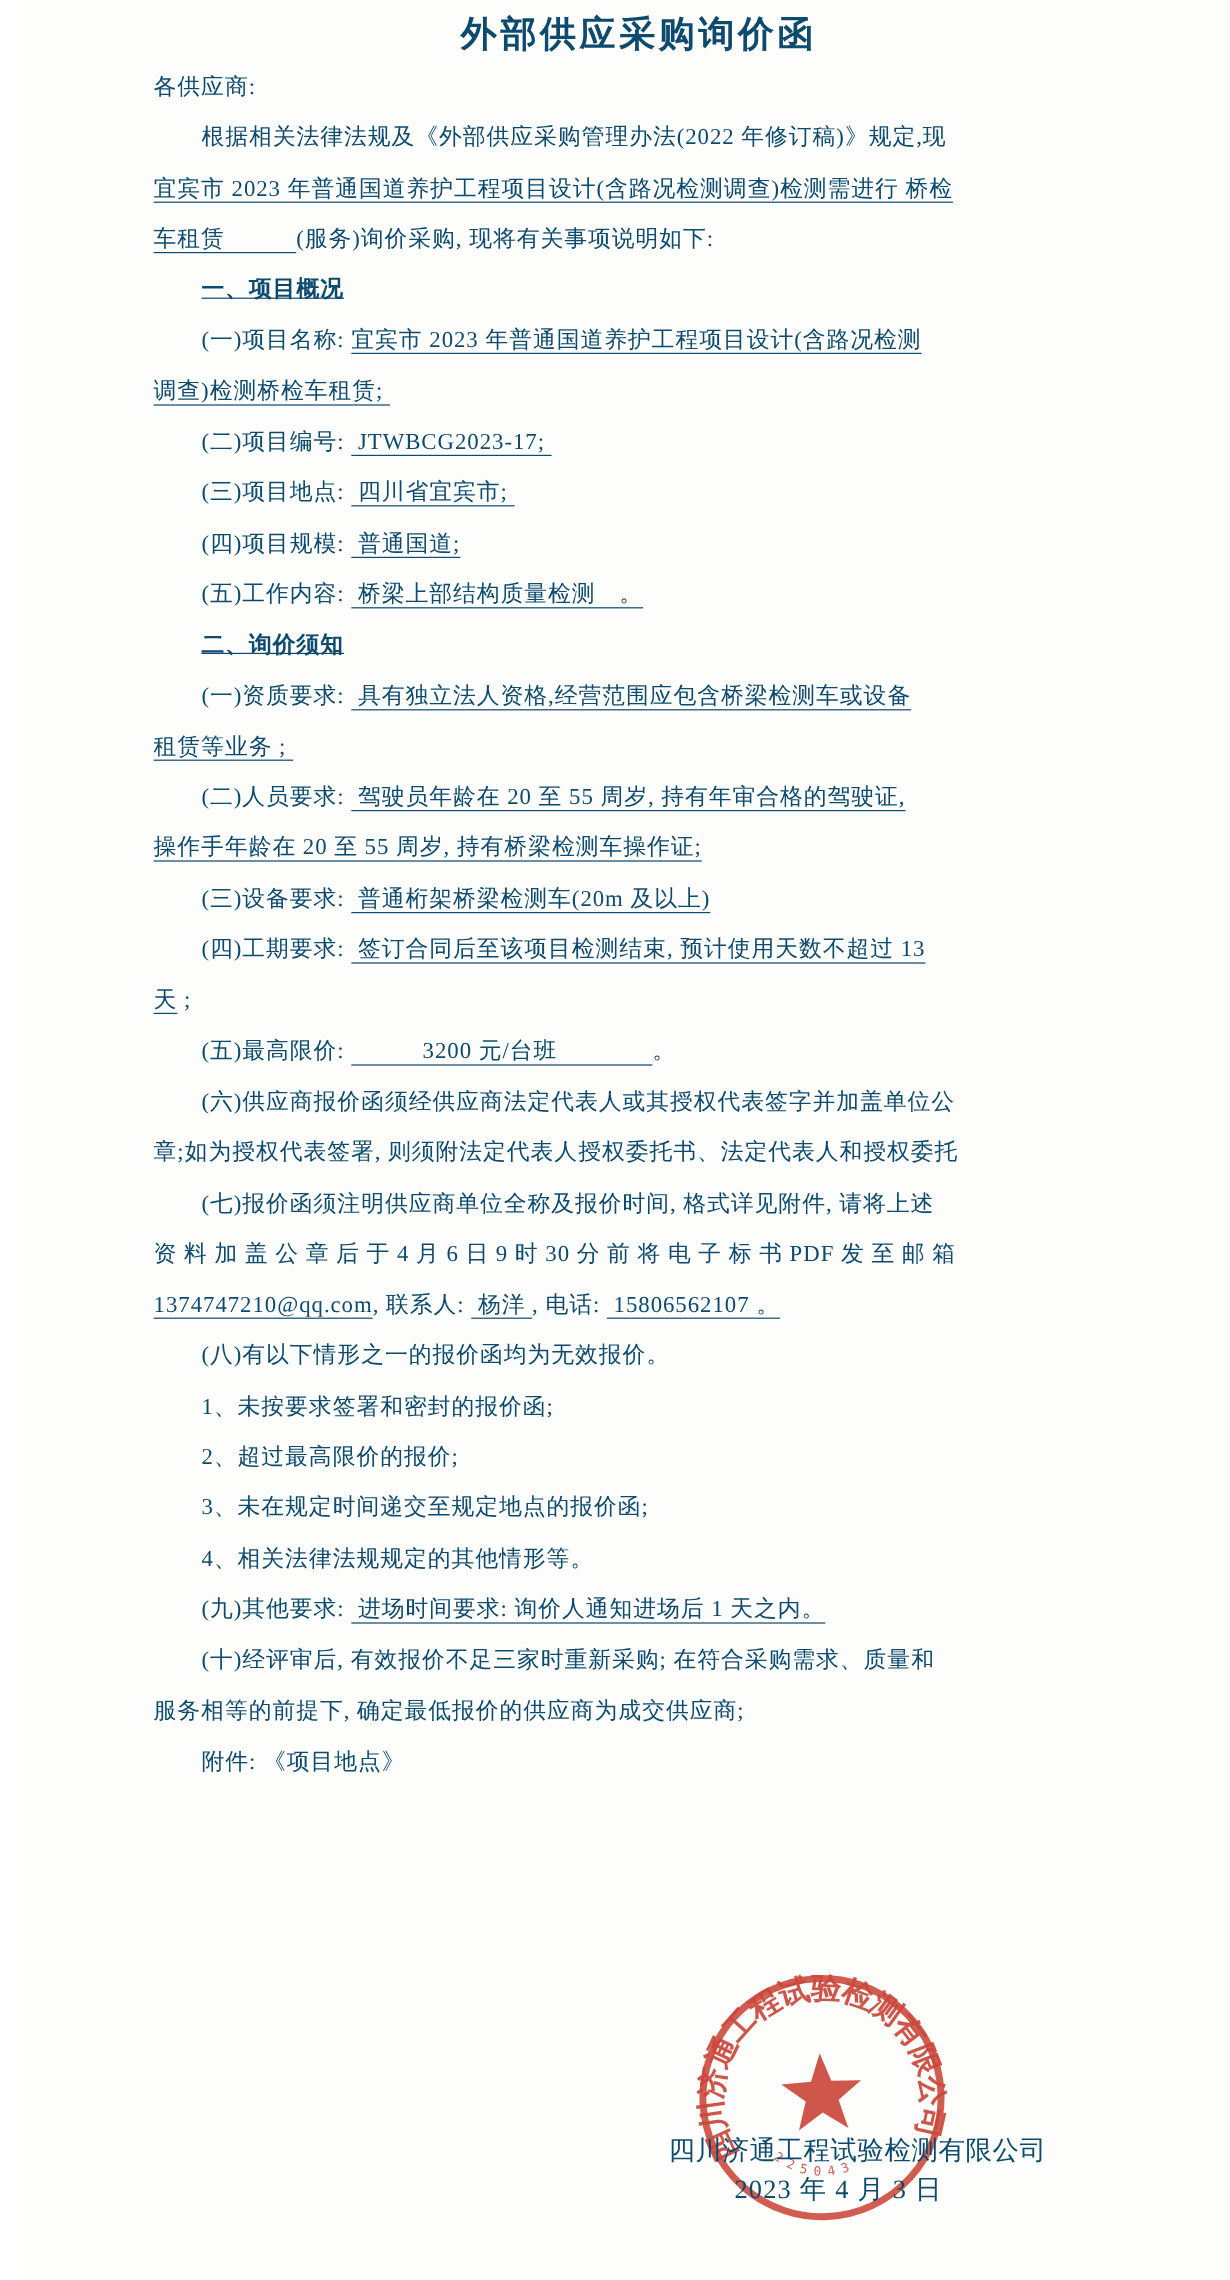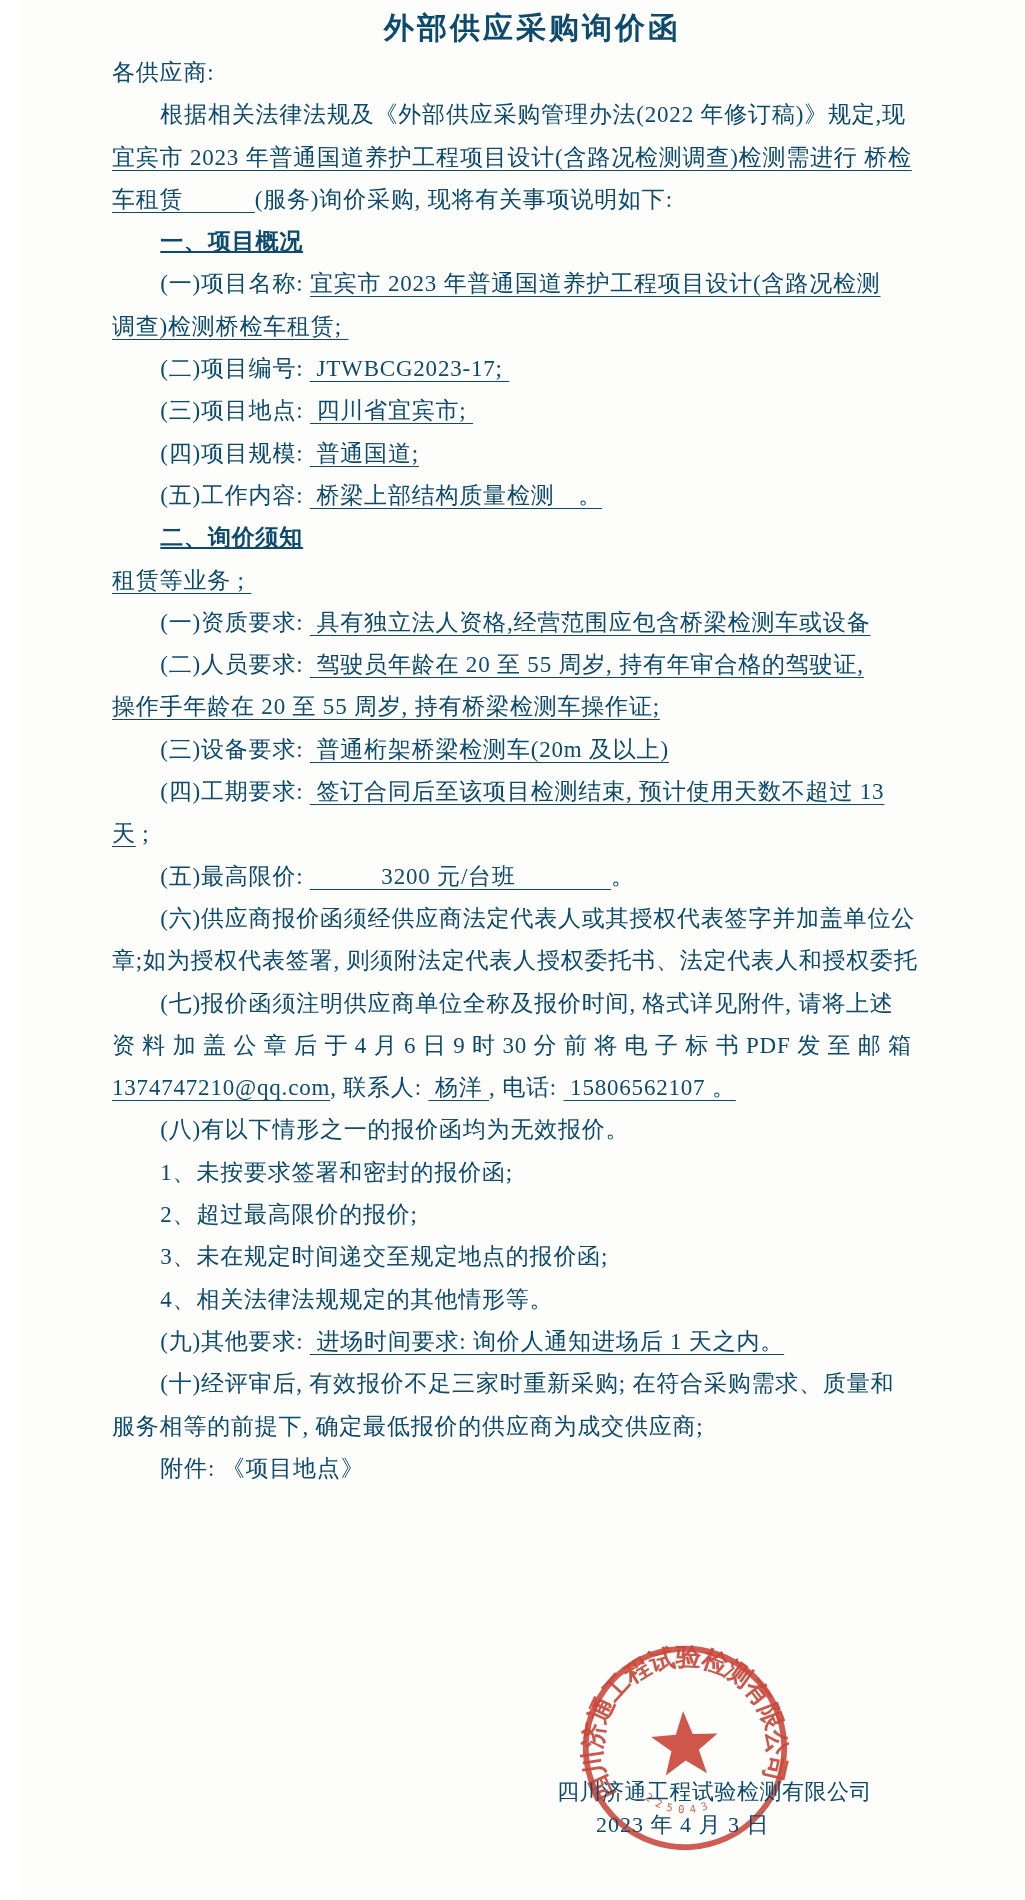--- a/index.html
+++ b/index.html
@@ -18,24 +18,24 @@
     top: 8px;
     left: 0;
     width: 100%;
     text-align: center;
     font-size: 30px;
     font-weight: bold;
     letter-spacing: 3px;
   }
   .body-text {
     position: absolute;
-    left: 92px;
+    left: 108px;
     top: 52px;
     width: 826px;
-    font-size: 23px;
+    font-size: 19px;
     letter-spacing: 0.8px;
   }
   .line {
     height: 42.3px;
     line-height: 42.3px;
     white-space: pre;
   }
   .line.ind { text-indent: 2.1em; }
   .line.hd { font-weight: bold; text-decoration: underline; }
   .u {
@@ -47,21 +47,21 @@
   .closing-company {
     position: absolute;
     left: 537px;
     top: 1777px;
     font-size: 22px;
     letter-spacing: 0.5px;
     white-space: pre;
   }
   .closing-date {
     position: absolute;
-    left: 576px;
+    left: 592px;
     top: 1810px;
     font-size: 22px;
     letter-spacing: 1px;
     white-space: pre;
   }
   .stamp {
     position: absolute;
     left: 556px;
     top: 1641px;
     width: 218px;
@@ -84,22 +84,22 @@
       <div class="line"><span class="u">宜宾市 2023 年普通国道养护工程项目设计(含路况检测调查)检测需进行 桥检</span></div>
       <div class="line"><span class="u">车租赁　　　</span><span>(服务)询价采购, 现将有关事项说明如下:</span></div>
       <div class="line ind hd"><span>一、项目概况</span></div>
       <div class="line ind"><span>(一)项目名称: </span><span class="u">宜宾市 2023 年普通国道养护工程项目设计(含路况检测</span></div>
       <div class="line"><span class="u">调查)检测桥检车租赁; </span></div>
       <div class="line ind"><span>(二)项目编号: </span><span class="u"> JTWBCG2023-17; </span></div>
       <div class="line ind"><span>(三)项目地点: </span><span class="u"> 四川省宜宾市; </span></div>
       <div class="line ind"><span>(四)项目规模: </span><span class="u"> 普通国道;</span></div>
       <div class="line ind"><span>(五)工作内容: </span><span class="u"> 桥梁上部结构质量检测　。</span></div>
       <div class="line ind hd"><span>二、询价须知</span></div>
+      <div class="line ind"><span>(一)资质要求: </span><span class="u"> 具有独立法人资格,经营范围应包含桥梁检测车或设备</span></div>
       <div class="line"><span class="u">租赁等业务 ; </span></div>
-      <div class="line ind"><span>(一)资质要求: </span><span class="u"> 具有独立法人资格,经营范围应包含桥梁检测车或设备</span></div>
       <div class="line ind"><span>(二)人员要求: </span><span class="u"> 驾驶员年龄在 20 至 55 周岁, 持有年审合格的驾驶证,</span></div>
       <div class="line"><span class="u">操作手年龄在 20 至 55 周岁, 持有桥梁检测车操作证;</span></div>
       <div class="line ind"><span>(三)设备要求: </span><span class="u"> 普通桁架桥梁检测车(20m 及以上)</span></div>
       <div class="line ind"><span>(四)工期要求: </span><span class="u"> 签订合同后至该项目检测结束, 预计使用天数不超过 13</span></div>
       <div class="line"><span class="u">天</span><span> ;</span></div>
       <div class="line ind"><span>(五)最高限价: </span><span class="u">　　　3200 元/台班　　　　</span><span>。</span></div>
       <div class="line ind"><span>(六)供应商报价函须经供应商法定代表人或其授权代表签字并加盖单位公</span></div>
       <div class="line"><span>章;如为授权代表签署, 则须附法定代表人授权委托书、法定代表人和授权委托</span></div>
       <div class="line ind"><span>(七)报价函须注明供应商单位全称及报价时间, 格式详见附件, 请将上述</span></div>
       <div class="line"><span>资 料 加 盖 公 章 后 于 4 月 6 日 9 时 30 分 前 将 电 子 标 书 PDF 发 至 邮 箱</span></div>

